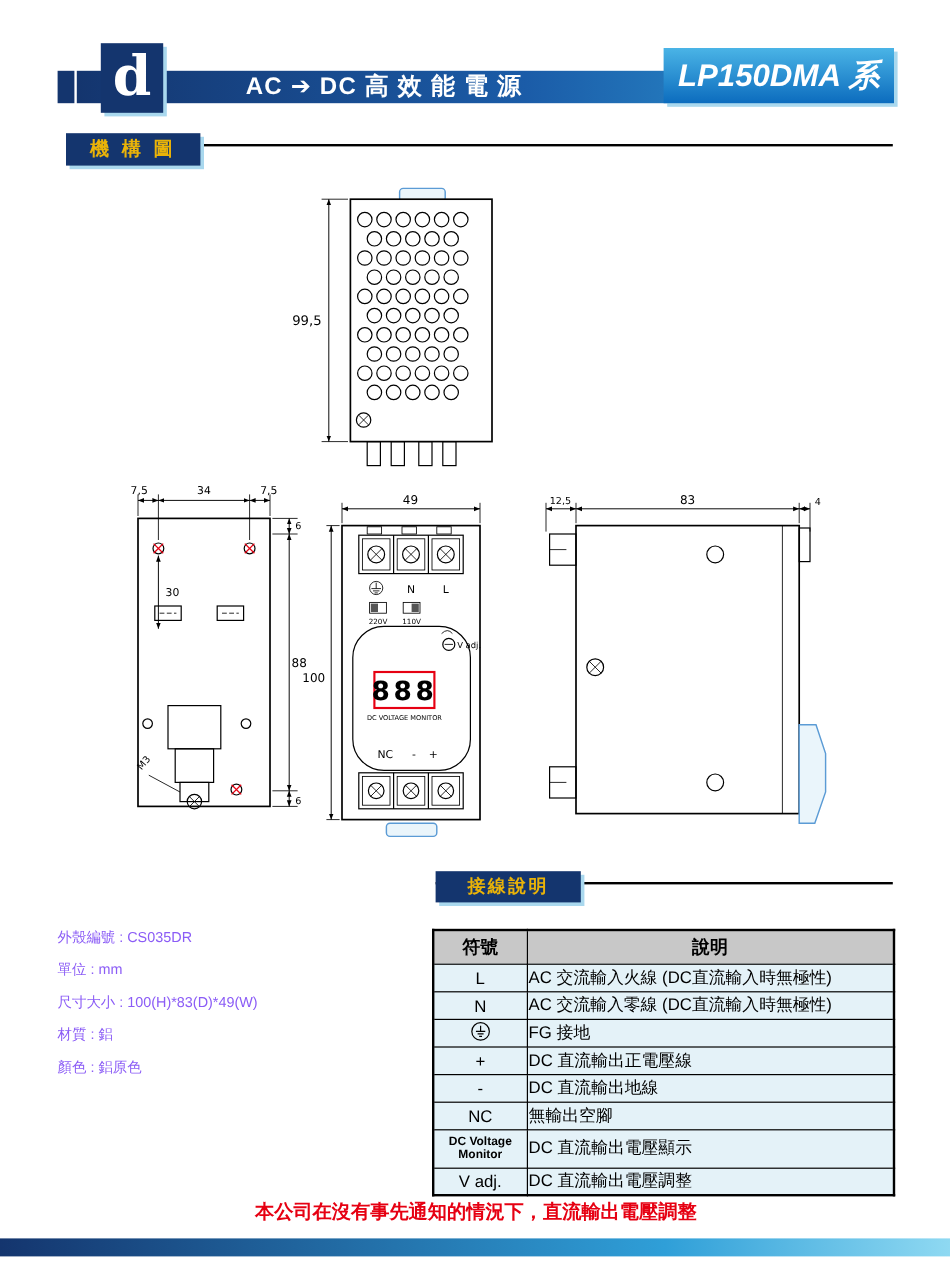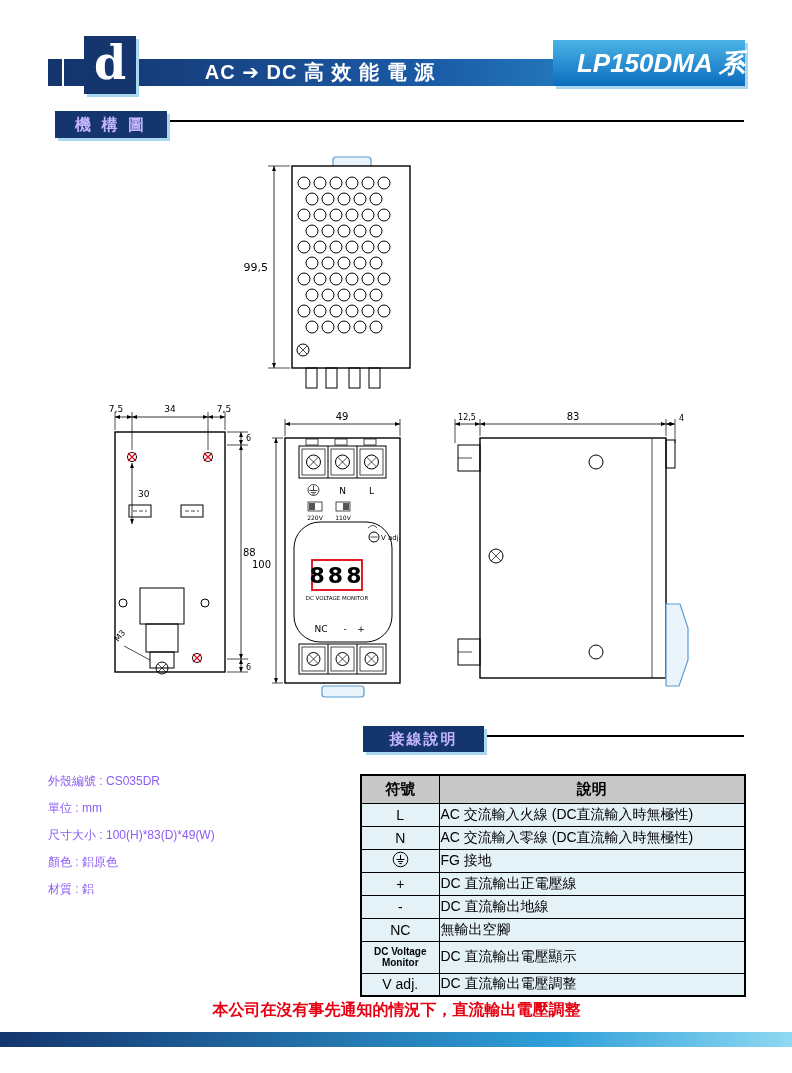--- a/index.html
+++ b/index.html
@@ -11,26 +11,26 @@
   
   #topbar-stub{left:48px;top:59px;width:14px;height:27px;background:#14356e}
   #topbar{left:64px;top:59px;width:681px;height:27px;
           background:linear-gradient(90deg,#14356e 0%,#1b5ca8 55%,#2f9fd8 100%)}
   #bar-title{left:120px;top:59px;width:400px;height:27px;color:#fff;font-weight:bold;
              font-size:20px;line-height:27px;text-align:center;letter-spacing:1px}
   #logo{left:84px;top:36px;width:52px;height:58px;background:#14356e;color:#fff;
         font-size:46px;font-weight:bold;text-align:center;line-height:54px;
         font-family:"DejaVu Serif",serif;box-shadow:3px 3px 0 #a9d8ee}
   #series{left:553px;top:40px;width:192px;height:46px;color:#fff;font-weight:bold;
-          font-style:italic;font-size:26px;text-align:right;line-height:46px;
+          font-style:italic;font-size:26px;text-align:center;line-height:46px;
           background:linear-gradient(180deg,#4ab4e6,#0c6cbe);box-shadow:3px 3px 0 #a9d8ee}
 
   
   .hline{position:absolute;height:2px;background:#000}
-  .sec{position:absolute;background:#14356e;color:#c4b5fd;font-weight:bold;text-align:center;
+  .sec{position:absolute;background:#14356e;color:#eab308;font-weight:bold;text-align:center;
        box-shadow:3px 3px 0 #a9d8ee}
   #line1{left:55px;top:120px;width:689px}
   #sec1{left:55px;top:111px;width:112px;height:27px;font-size:16px;line-height:27px;letter-spacing:3px}
   #line2{left:363px;top:735px;width:381px}
   #sec2{left:363px;top:726px;width:121px;height:26px;font-size:15px;line-height:26px;letter-spacing:2px}
 
   
   #specs{left:48px;top:768px;width:312px;font-size:12px;font-weight:normal;line-height:27px;color:#8b5cf6}
 
   
@@ -314,22 +314,22 @@
     </g>
   </svg>
 
   <div class="hline" id="line2"></div>
   <div class="sec" id="sec2">接線說明</div>
 
   <div class="abs" id="specs">
     <div>外殼編號 : CS035DR</div>
     <div>單位 : mm</div>
     <div>尺寸大小 : 100(H)*83(D)*49(W)</div>
+    <div>材質 : 鋁</div>
     <div>顏色 : 鋁原色</div>
-    <div>材質 : 鋁</div>
   </div>
 
   <table class="abs" id="wiring">
     <thead>
       <tr>
         <th class="sym">符號</th>
         <th>說明</th>
       </tr>
     </thead>
     <tbody>

